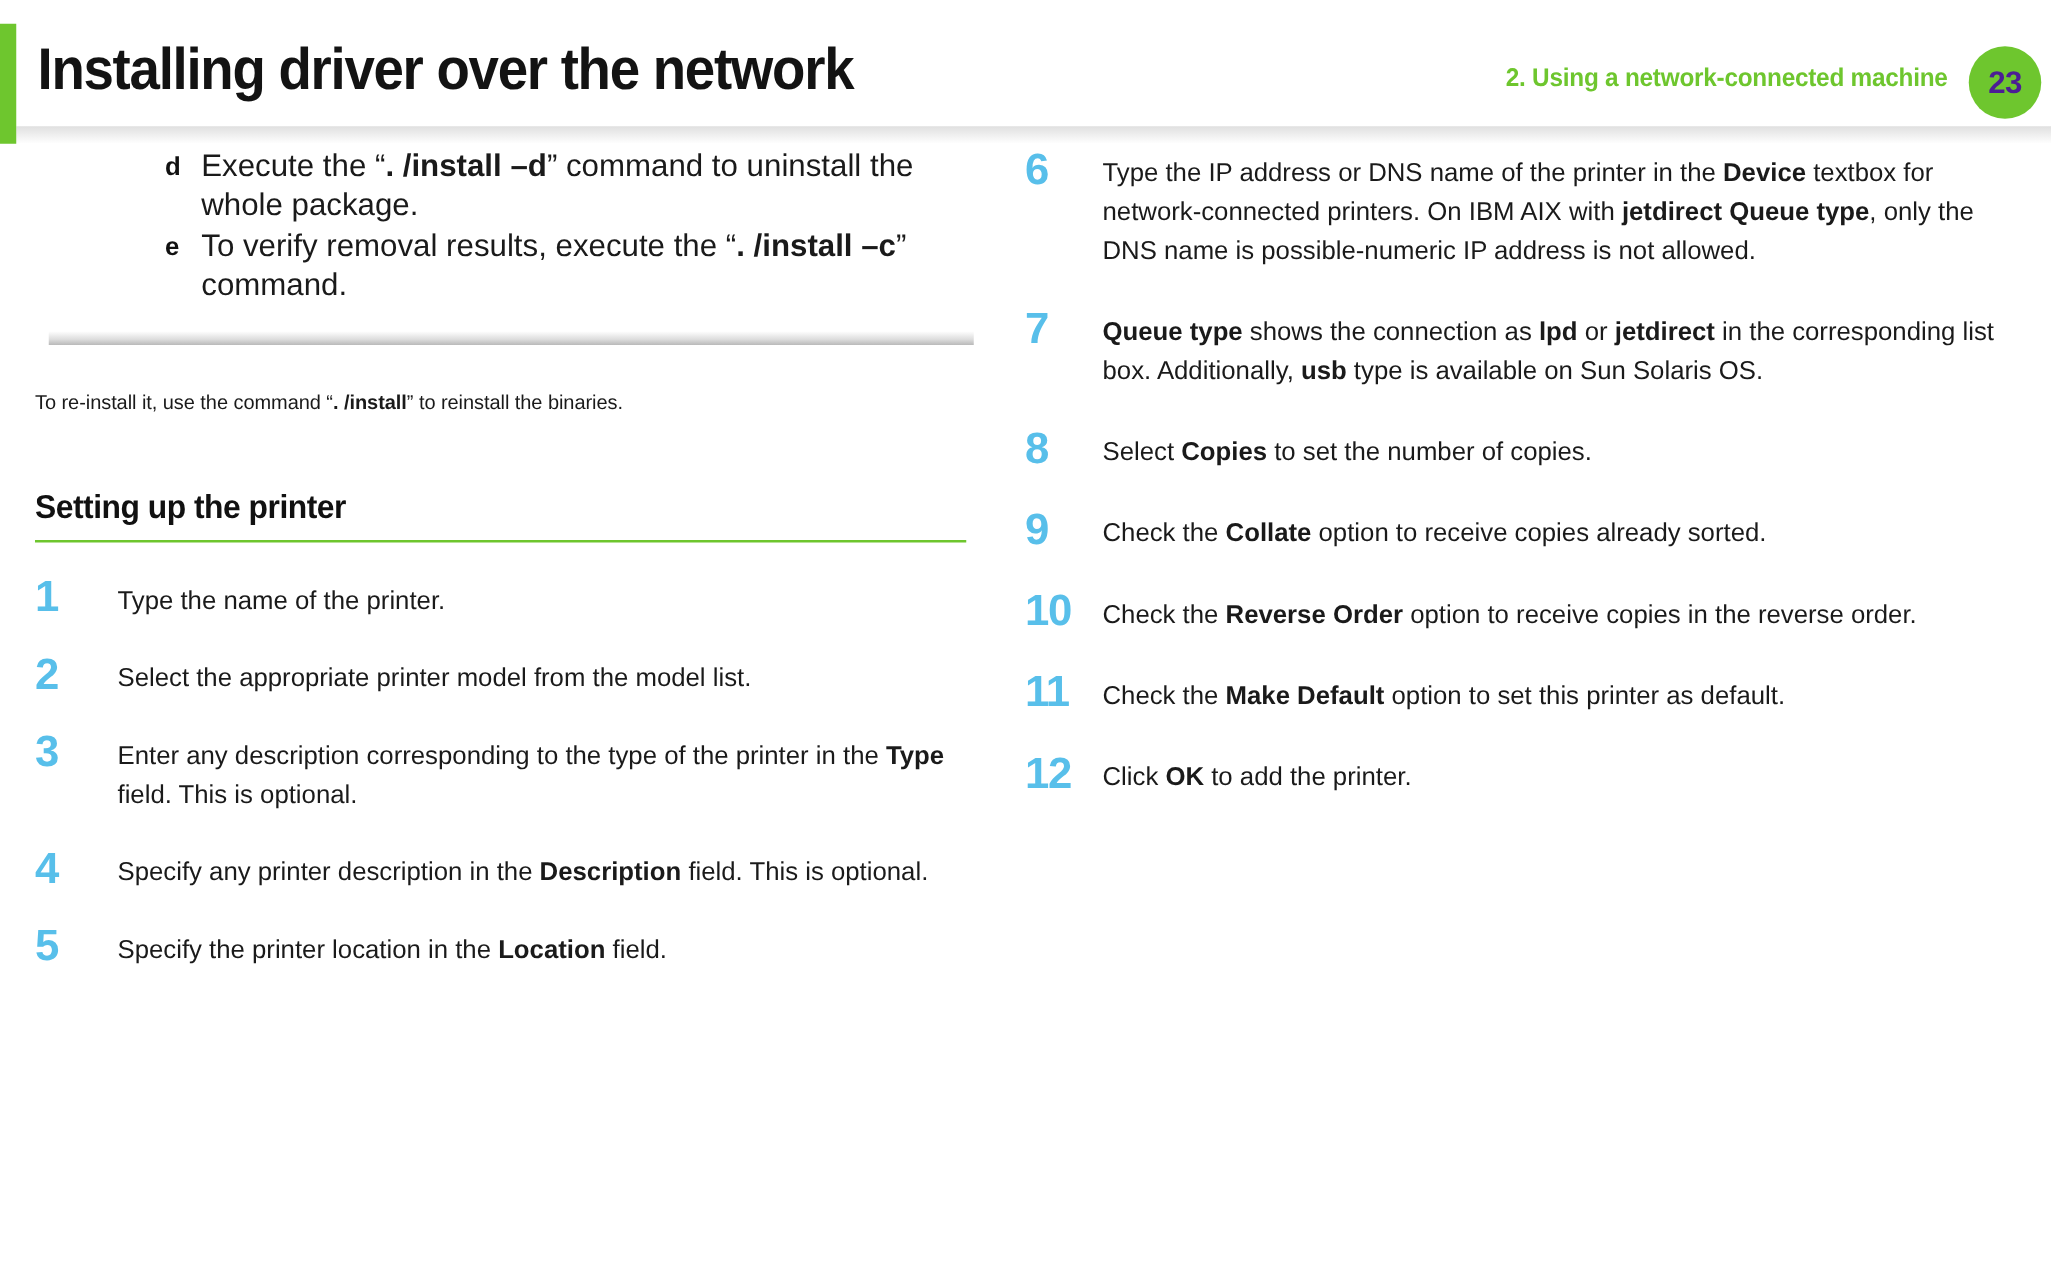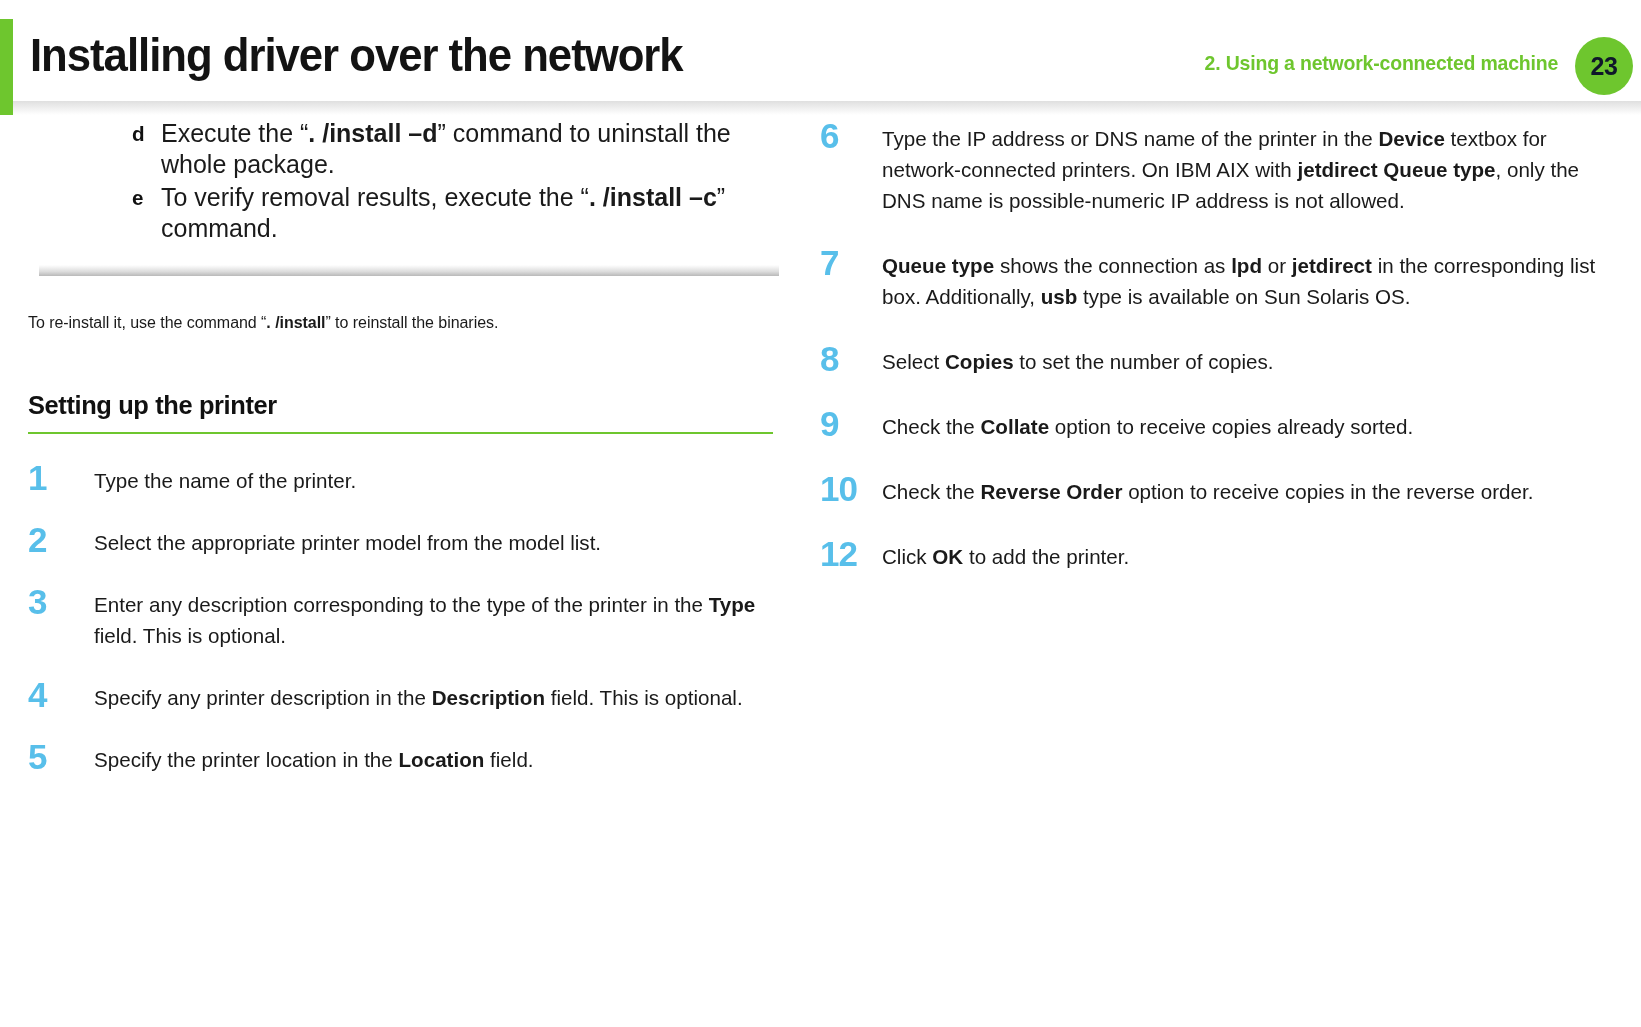--- a/index.html
+++ b/index.html
@@ -58,21 +58,21 @@
     transform-origin: right top;
   }
   .page-badge {
     position: absolute;
     right: 8px;
     top: 18px;
     width: 58px;
     height: 58px;
     border-radius: 50%;
     background: #6ec62e;
-    color: #0f172a;
+    color: #4c1d95;
     font-size: 25px;
     font-weight: bold;
     display: flex;
     align-items: center;
     justify-content: center;
     letter-spacing: -0.5px;
   }
   .header-shadow {
     position: absolute;
     left: 13px;
@@ -251,17 +251,21 @@
       </div>
       <div class="step">
         <div class="step-number">9</div>
         <div class="step-body"><span>Check the </span><span class="b">Collate</span><span> option to receive copies already sorted.</span></div>
       </div>
       <div class="step">
         <div class="step-number wide">10</div>
         <div class="step-body"><span>Check the </span><span class="b">Reverse Order</span><span> option to receive copies in the reverse order.</span></div>
       </div>
       <div class="step">
+        <div class="step-number wide">11</div>
+        <div class="step-body"><span>Check the </span><span class="b">Make Default</span><span> option to set this printer as default.</span></div>
+      </div>
+      <div class="step">
         <div class="step-number wide">12</div>
         <div class="step-body"><span>Click </span><span class="b">OK</span><span> to add the printer.</span></div>
       </div>
     </div>
 </div>
 
 </body></html>

